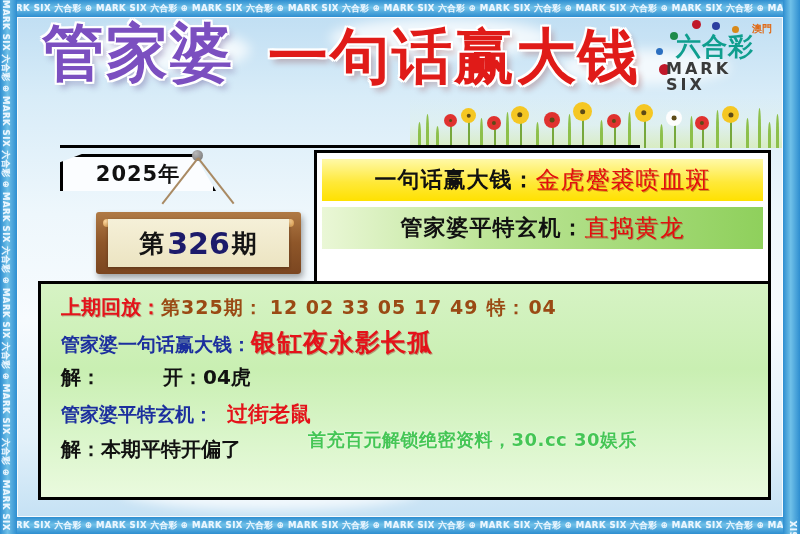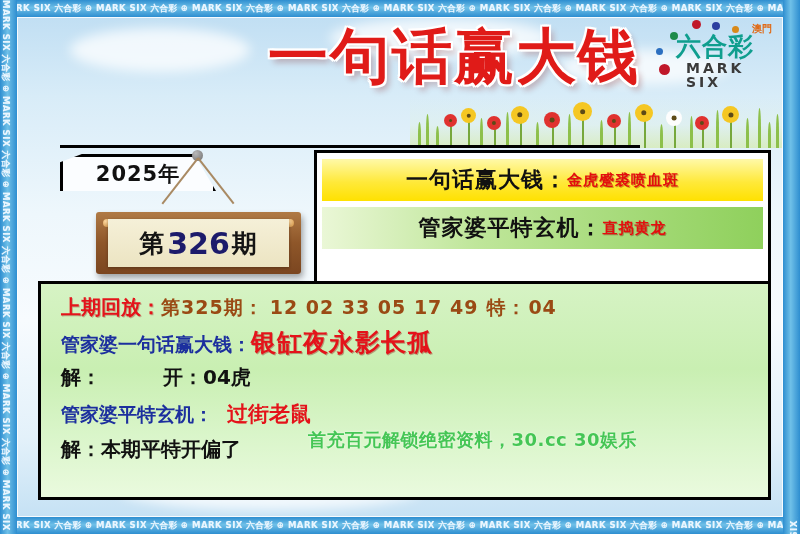--- a/index.html
+++ b/index.html
@@ -72,21 +72,21 @@
   
   .logo{position:absolute;right:26px;top:20px;width:128px;height:62px;}
   .logo .macau{
     position:absolute;right:2px;top:2px;font-size:10px;color:#e06a16;font-weight:bold;
   }
   .logo .cn{
     position:absolute;left:30px;top:14px;font-size:25px;font-weight:bold;
     color:#0f9e8e;letter-spacing:1px;line-height:1;
   }
   .logo .en{
-    position:absolute;left:40px;top:41px;font-size:14px;font-weight:bold;
+    position:absolute;left:20px;top:41px;font-size:16px;font-weight:bold;
     color:#3a3a3a;letter-spacing:3px;line-height:1;
   }
   .dot{position:absolute;border-radius:50%;}
 
   
   .flowerband{
     position:absolute;left:410px;top:96px;width:372px;height:52px;overflow:hidden;
     background:linear-gradient(180deg,rgba(232,245,252,0) 0%,rgba(226,243,216,.25) 55%,rgba(208,232,150,.55) 100%);
   }
   .stem{position:absolute;bottom:0;width:2px;background:#76a83c;}
@@ -137,21 +137,21 @@
     position:absolute;left:314px;top:150px;width:457px;height:142px;
     background:#ffffff;border:3px solid #000;box-sizing:border-box;
   }
   .bar{
     height:42px;margin:6px 5px;display:flex;align-items:center;justify-content:center;
     box-sizing:border-box;
   }
   .bar-yellow{background:linear-gradient(180deg,#fff9a8,#ffe93a 55%,#ffe100);}
   .bar-green{background:linear-gradient(90deg,#eaf7d6 0%,#bfe69a 35%,#8fd05c 100%);}
   .bar .lbl{font-size:22px;font-weight:bold;color:#111;letter-spacing:1px;}
-  .bar .val{font-size:15px;font-weight:bold;color:#e40e0e;letter-spacing:1px;
+  .bar .val{font-size:24px;font-weight:normal;color:#e40e0e;letter-spacing:1px;
     text-shadow:1px 1px 0 rgba(120,0,0,.35);}
 
   
   .content{
     position:absolute;left:38px;top:281px;width:733px;height:219px;
     box-sizing:border-box;border:3px solid #000;
     background:linear-gradient(180deg,#d6f3c4 0%,#c9efb2 40%,#d9f5c9 70%,#eafade 100%);
     padding:10px 0 0 0;
   }
   .row{display:flex;align-items:baseline;padding:0 0 0 20px;height:32px;}
@@ -232,20 +232,21 @@
     <div class="flw" style="left:285px;top:20px;width:14px;height:14px;background:#e0322f;"></div>
     <div class="blade" style="left:306px;height:38px;"></div>
     <div class="stem" style="left:320px;height:36px;"></div>
     <div class="flw" style="left:312px;top:10px;width:17px;height:17px;background:#f5c723;"></div>
     <div class="blade" style="left:336px;height:30px;"></div>
     <div class="blade" style="left:348px;height:40px;"></div>
     <div class="blade" style="left:358px;height:26px;"></div>
     <div class="blade" style="left:366px;height:34px;"></div>
   </div>
 
+  <div class="title-purple">管家婆</div>
   <div class="title-red">一句话赢大钱</div>
 
   <div class="logo">
     <div class="dot" style="left:46px;top:0px;width:9px;height:9px;background:#c0182a;"></div>
     <div class="dot" style="left:66px;top:2px;width:8px;height:8px;background:#2b3fa0;"></div>
     <div class="dot" style="left:86px;top:6px;width:7px;height:7px;background:#d88a1a;"></div>
     <div class="dot" style="left:24px;top:12px;width:8px;height:8px;background:#1e8b4a;"></div>
     <div class="dot" style="left:10px;top:28px;width:7px;height:7px;background:#2b6fc0;"></div>
     <div class="dot" style="left:13px;top:44px;width:11px;height:11px;background:#c0182a;"></div>
     <div class="macau">澳門</div>

